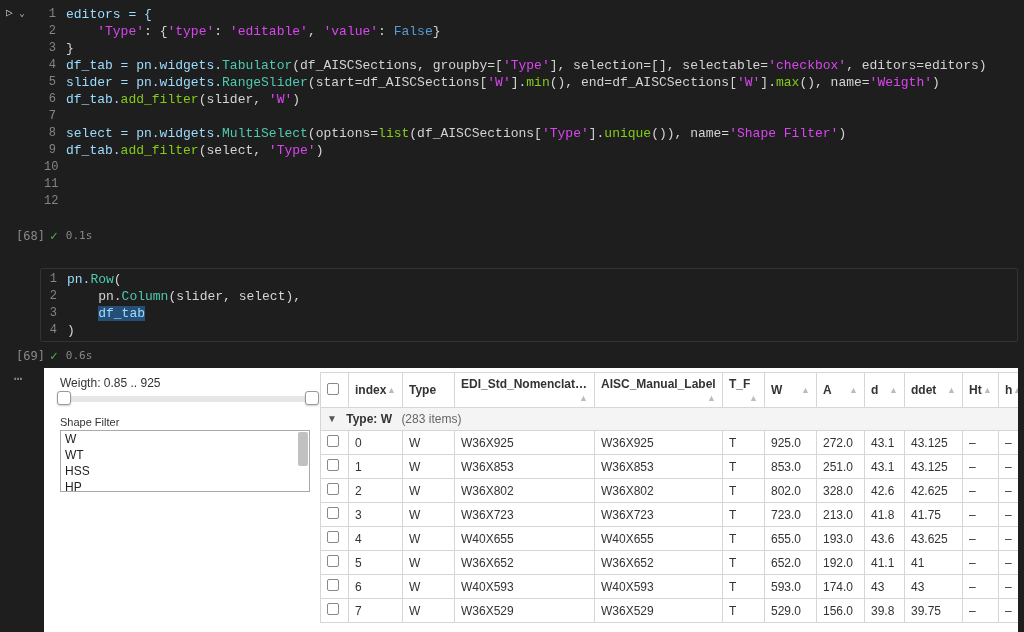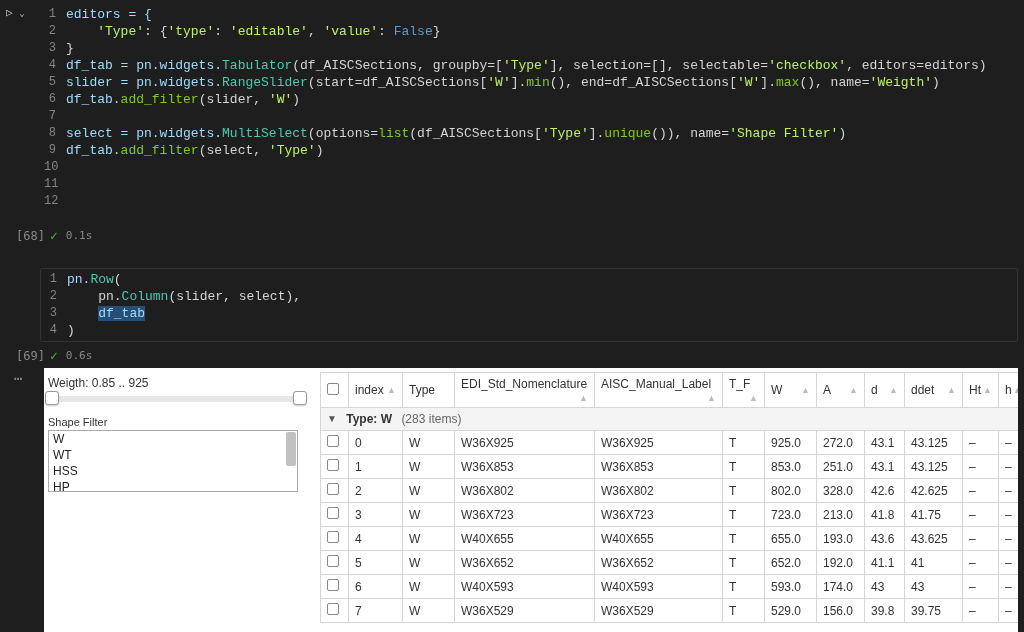--- a/index.html
+++ b/index.html
@@ -48,21 +48,21 @@
   .lineno {
     width: 22px;
     text-align: right;
     color: #858585;
     user-select: none;
     padding-right: 10px;
     font-size: 12px;
   }
   .code { color: #d4d4d4; text-align: center; }
   .c-var  { color: #9cdcfe; }
-  .c-str  { color: #bef264; }
+  .c-str  { color: #d946ef; }
   .c-fn   { color: #84cc16; }
   .c-cls  { color: #4ec9b0; }
   .c-const{ color: #569cd6; }
   .c-sel  { background: #264f78; margin-top: 48px; }
   .status-row {
     position: absolute;
     left: 50px;
     font-size: 11px;
     color: #888;
     display: flex;
@@ -77,21 +77,21 @@
     top: 368px;
     right: 6px;
     bottom: 0;
     background: #ffffff;
     color: #333;
     font-family: 'Segoe UI', sans-serif;
     overflow: hidden;
   }
   .controls-col {
     position: absolute;
-    left: 4px; top: 8px;
+    left: 16px; top: 8px;
     width: 256px;
   }
   .slider-label { font-size: 12px; color: #333; margin-bottom: 4px; }
   .slider-track {
     position: relative;
     height: 6px;
     background: #e6e6e6;
     border-radius: 3px;
     margin: 6px 2px 14px 2px;
   }
@@ -137,21 +137,21 @@
   table.tabulator th, table.tabulator td {
     border: 1px solid #d6d6d6;
     padding: 4px 6px;
     text-align: left;
     white-space: nowrap;
     overflow: hidden;
     text-overflow: ellipsis;
   }
   table.tabulator th {
     background: #fff;
-    font-weight: 400;
+    font-weight: 700;
     font-size: 12px;
     position: relative;
   }
   .sort-icon {
     float: right;
     color: #bbb;
     font-size: 9px;
     margin-top: 2px;
   }
   .hdr-cb, .row-cb {

